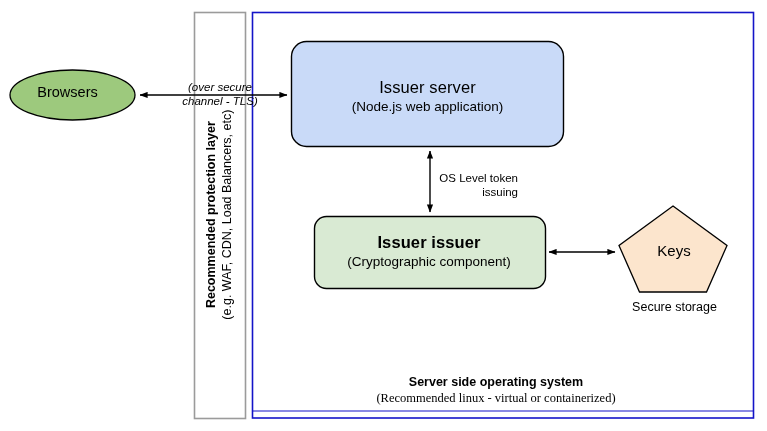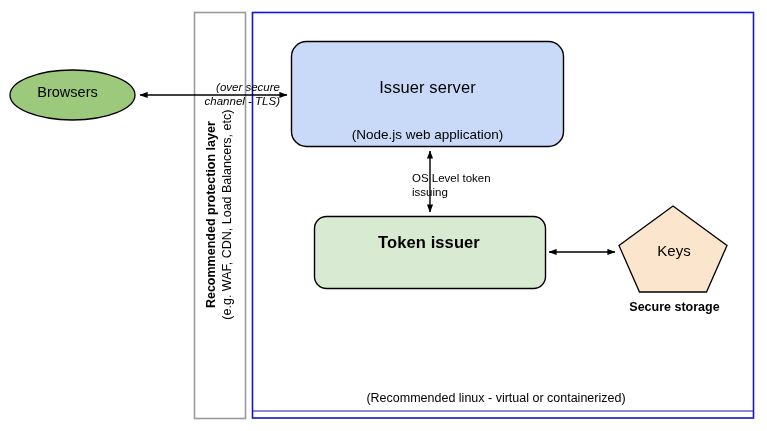--- a/index.html
+++ b/index.html
@@ -49,21 +49,20 @@
     width: 265px;
     font-size: 16.5px;
     font-weight: normal;
     letter-spacing: .1px;
   }
   .issuer-sub {
     left: 295px;
     top: 99px;
     width: 265px;
     font-size: 13.5px;
-    margin-top: 28px;
   }
 
   .tokenissuer-title {
     left: 318px;
     top: 232px;
     width: 222px;
     font-size: 16.5px;
     font-weight: bold;
     letter-spacing: .1px;
   }
@@ -78,44 +77,43 @@
     left: 628px;
     top: 242px;
     width: 92px;
     font-size: 15px;
   }
   .securestorage-label {
     left: 612px;
     top: 300px;
     width: 125px;
     font-size: 12.5px;
-    font-weight: bold;
+    font-weight: normal;
   }
 
   .token-req-main {
     left: 163px;
     top: 66px;
     width: 114px;
     font-size: 11.5px;
   }
   .token-req-sub {
     left: 160px;
     top: 80px;
     width: 120px;
     font-size: 11.5px;
     font-style: italic;
-    text-align: right;
   }
 
   .oslevel-label {
-    left: 412px;
+    left: 398px;
     top: 171px;
     width: 120px;
     font-size: 11.5px;
-    text-align: left;
+    text-align: right;
   }
 
   .secure-runtime-label {
     left: 541px;
     top: 258px;
     width: 92px;
     font-size: 11.5px;
   }
 
   .os-title {
@@ -123,20 +121,21 @@
     top: 375px;
     width: 330px;
     font-size: 12.5px;
     font-weight: bold;
   }
   .os-sub {
     left: 331px;
     top: 391px;
     width: 330px;
     font-size: 12.5px;
+    font-family: Liberation Serif, serif;
   }
 
   
   .protection-wrap {
     position: absolute;
     left: 196px;
     top: 12px;
     width: 48px;
     height: 406px;
     display: flex;
@@ -194,32 +193,34 @@
     <line x1="549" y1="252" x2="615" y2="252" stroke="#000000" stroke-width="1.4" marker-start="url(#arrowStart)" marker-end="url(#arrowEnd)"></line>
 
     <line x1="253" y1="411" x2="753" y2="411" stroke="#1414C8" stroke-width="1.2"></line>
   </svg>
 
   <div class="txt browsers-label">Browsers</div>
 
   <div class="txt issuer-title">Issuer server</div>
   <div class="txt issuer-sub">(Node.js web application)</div>
 
-  <div class="txt tokenissuer-title">Token issuer</div>
+  <div class="txt tokenissuer-title">Issuer issuer</div>
+  <div class="txt tokenissuer-sub">(Cryptographic component)</div>
 
   <div class="txt keys-label">Keys</div>
   <div class="txt securestorage-label">Secure storage</div>
 
   <div class="txt token-req-sub">(over secure
 channel - TLS)</div>
 
   <div class="txt oslevel-label">OS Level token
 issuing</div>
 
 
+  <div class="txt os-title">Server side operating system</div>
   <div class="txt os-sub">(Recommended linux - virtual or containerized)</div>
 
   <div class="protection-wrap">
     <div class="protection-rot">
       <div class="protection-line1">Recommended protection layer</div>
       <div class="protection-line2">(e.g. WAF, CDN, Load Balancers, etc)</div>
     </div>
   </div>
 
 </div>

